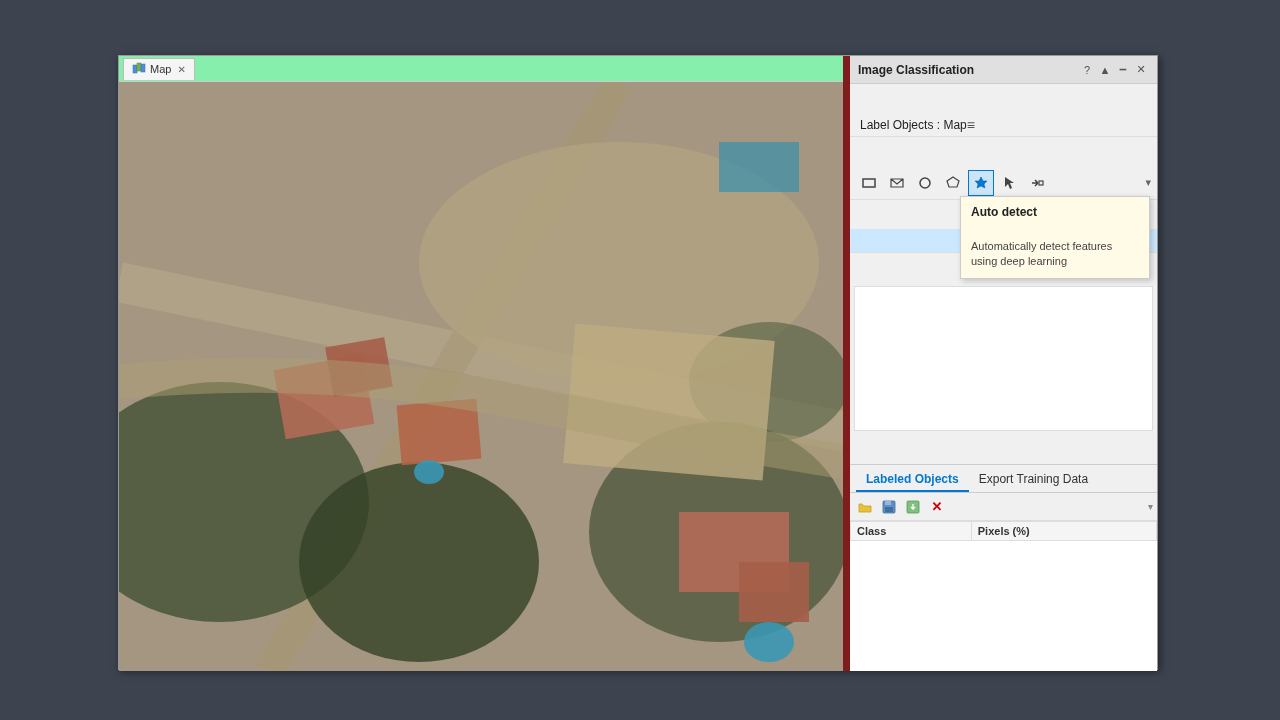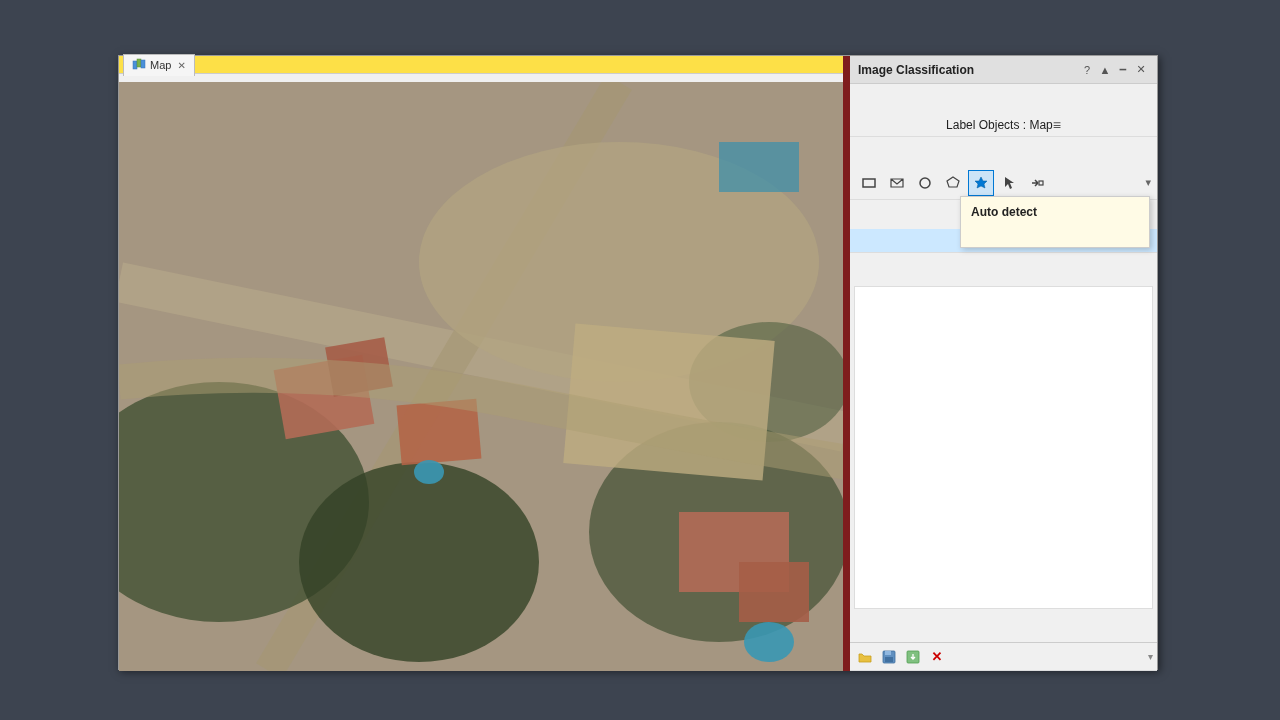--- a/index.html
+++ b/index.html
@@ -26,22 +26,22 @@
       top: 55px;
       width: 1040px;
       height: 615px;
       background: #f0f0f0;
       border: 1px solid #999;
       box-shadow: 2px 2px 8px rgba(0,0,0,0.5);
     }
 
     
     .map-tabbar {
-      height: 18px;
-      background: #fde047;
+      height: 26px;
+      background: #86efac;
       border-bottom: 1px solid #ccc;
       display: flex;
       align-items: center;
       padding: 0 4px;
     }
 
     .map-tab {
       display: flex;
       align-items: center;
       background: #f5f5f5;
@@ -131,21 +131,21 @@
       cursor: pointer;
     }
 
     .ic-subtitle-bar {
       height: 24px;
       background: #f0f0f0;
       border-bottom: 1px solid #ddd;
       display: flex;
       align-items: center;
       padding: 0 10px;
-      justify-content: center;
+      justify-content: flex-start;
     }
 
     .ic-subtitle {
       font-size: 12px;
       color: #222;
     }
 
     .ic-menu-btn {
       font-size: 14px;
       color: #555;
@@ -456,29 +456,34 @@
         <button class="toolbar-btn" title="Action">
           <svg width="14" height="14">
               <path d="M2 7 L8 7 M8 7 L5 4 M8 7 L5 10" stroke="#444" stroke-width="1.5" fill="none"></path>
               <rect x="9" y="5" width="4" height="4" fill="none" stroke="#444" stroke-width="1.2"></rect>
             </svg>
         </button>
         <span class="toolbar-scroll">▾</span>
 
         <div class="tooltip">
           <div class="tooltip-title">Auto detect</div>
+          <div class="tooltip-desc">Automatically detect features using deep learning</div>
         </div>
       </div>
 
       <div class="selected-area"></div>
 
       <div class="main-content" style="flex:1; min-height:90px; margin:4px; background:white; border:1px solid #ddd;"></div>
 
       <div class="labeled-section">
 
+        <div class="labeled-tabs">
+          <div class="labeled-tab active">Labeled Objects</div>
+          <div class="labeled-tab">Export Training Data</div>
+        </div>
 
         <div class="mini-toolbar">
           <button class="mini-btn">
             <svg width="14" height="14">
                 <path d="M1 4 L1 12 L13 12 L13 6 L6 6 L4 4 Z" fill="#e8c040" stroke="#c8a020" stroke-width="0.8"></path>
               </svg>
           </button>
           <button class="mini-btn">
             <svg width="14" height="14">
                 <rect x="1" y="1" width="12" height="12" rx="1" fill="#6090c0" stroke="#4070a0" stroke-width="0.8"></rect>
@@ -489,19 +494,36 @@
           <button class="mini-btn">
             <svg width="14" height="14">
                 <rect x="1" y="1" width="12" height="12" rx="1" fill="#80c080" stroke="#50a050" stroke-width="0.8"></rect>
                 <path d="M7 4 L7 9 M5 7 L7 9 L9 7" stroke="white" stroke-width="1.3" fill="none"></path>
               </svg>
           </button>
           <button class="mini-btn" style="color:#c00; font-weight:bold; font-size:13px;">✕</button>
           <span class="mini-scroll" style="margin-left:auto;">▾</span>
         </div>
 
+        <div class="table-area">
+          <table class="data-table">
+            <thead>
+              <tr>
+                <th>
+                  <span>Class</span>
+                </th>
+                <th>
+                  <span>Pixels (%)</span>
+                </th>
+              </tr>
+            </thead>
+            <tbody>
+              
+            </tbody>
+          </table>
+        </div>
       </div>
 
 
     </div>
   </div>
 
 </div>
 
 </body></html>

